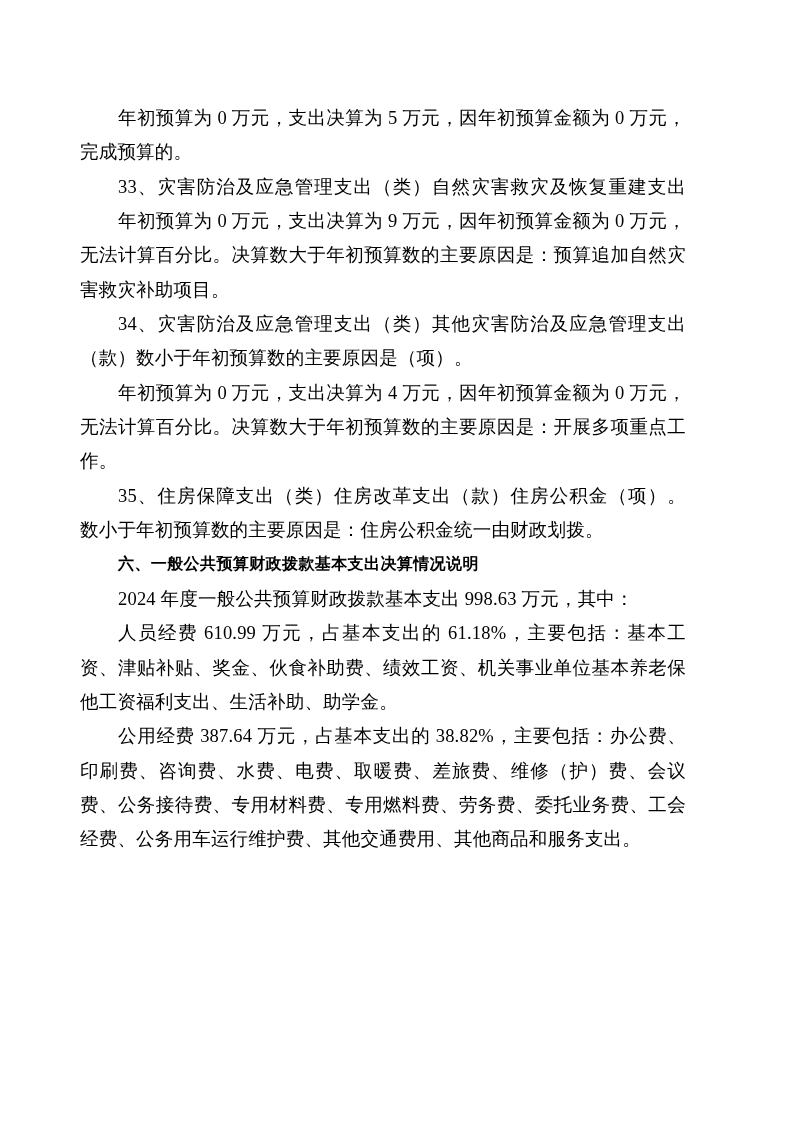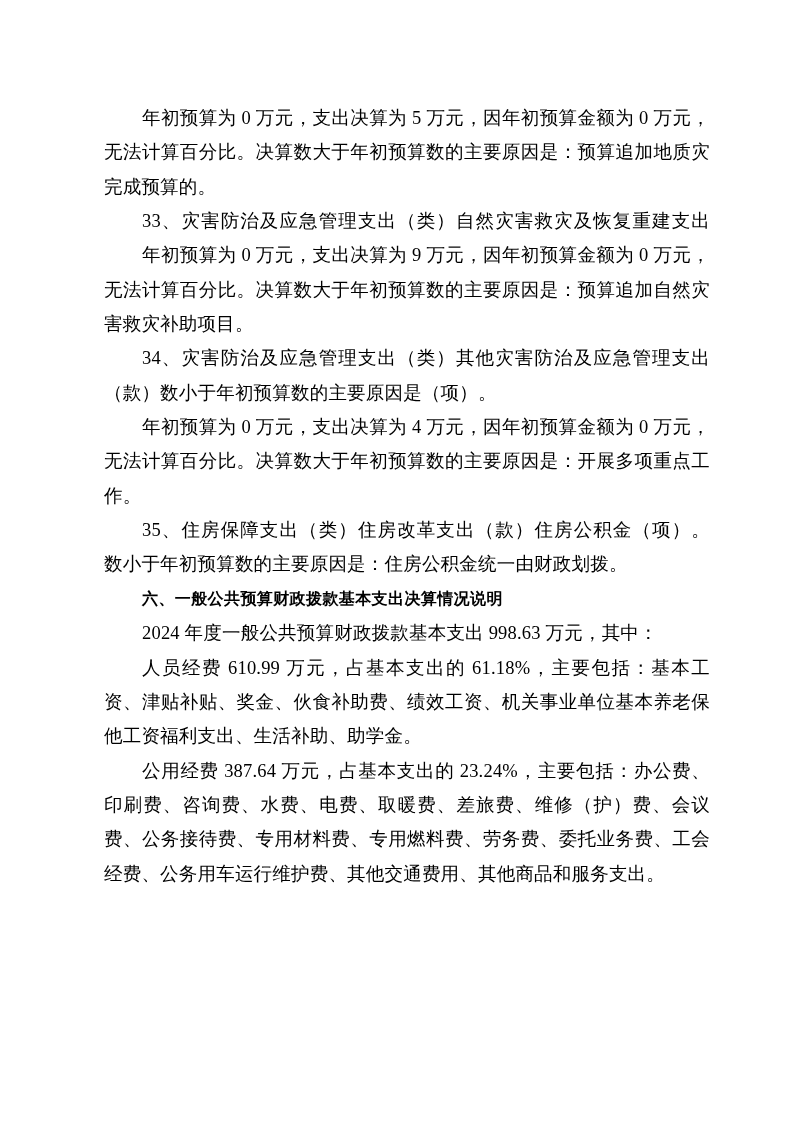--- a/index.html
+++ b/index.html
@@ -12,21 +12,21 @@
     width: 793px;
     height: 1122px;
     background: #ffffff;
     overflow: hidden;
     font-family: "Liberation Serif", "DejaVu Serif", serif;
     color: #000000;
   }
   .doc-body {
     position: absolute;
     top: 101px;
-    left: 104px;
+    left: 80px;
     width: 606px;
   }
   .para {
     margin: 0;
     padding: 0;
   }
   .line {
     font-size: 18.5px;
     line-height: 34.35px;
     height: 34.35px;
@@ -49,21 +49,20 @@
     letter-spacing: 0.4px;
   }
 </style>
 </head>
 <body>
 
 <div class="page">
   <div class="doc-body">
       <div class="para">
         <div class="line indent fill">年初预算为 0 万元，支出决算为 5 万元，因年初预算金额为 0 万元，</div>
-        <div class="line fill">无法计算百分比。决算数大于年初预算数的主要原因是：预算追加地质灾</div>
         <div class="line">完成预算的。</div>
       </div>
       <div class="para">
         <div class="line indent fill">33、灾害防治及应急管理支出（类）自然灾害救灾及恢复重建支出</div>
       </div>
       <div class="para">
         <div class="line indent fill">年初预算为 0 万元，支出决算为 9 万元，因年初预算金额为 0 万元，</div>
         <div class="line fill">无法计算百分比。决算数大于年初预算数的主要原因是：预算追加自然灾</div>
         <div class="line">害救灾补助项目。</div>
       </div>
@@ -87,19 +86,19 @@
       </div>
       <div class="para">
         <div class="line indent">2024 年度一般公共预算财政拨款基本支出 998.63 万元，其中：</div>
       </div>
       <div class="para">
         <div class="line indent fill">人员经费 610.99 万元，占基本支出的 61.18%，主要包括：基本工</div>
         <div class="line fill">资、津贴补贴、奖金、伙食补助费、绩效工资、机关事业单位基本养老保</div>
         <div class="line">他工资福利支出、生活补助、助学金。</div>
       </div>
       <div class="para">
-        <div class="line indent fill">公用经费 387.64 万元，占基本支出的 23.24%，主要包括：办公费、</div>
+        <div class="line indent fill">公用经费 387.64 万元，占基本支出的 38.82%，主要包括：办公费、</div>
         <div class="line fill">印刷费、咨询费、水费、电费、取暖费、差旅费、维修（护）费、会议</div>
         <div class="line fill">费、公务接待费、专用材料费、专用燃料费、劳务费、委托业务费、工会</div>
         <div class="line">经费、公务用车运行维护费、其他交通费用、其他商品和服务支出。</div>
       </div>
     </div>
 </div>
 
 </body></html>

